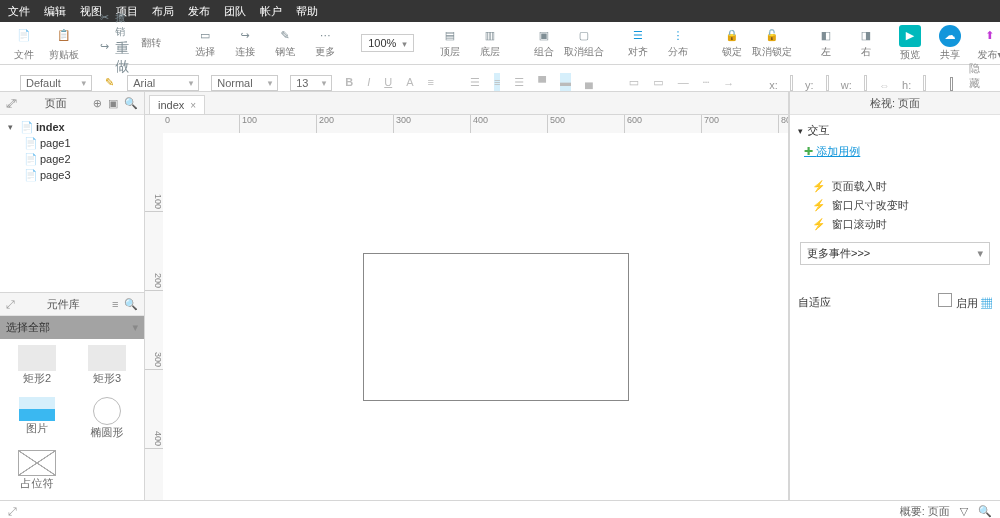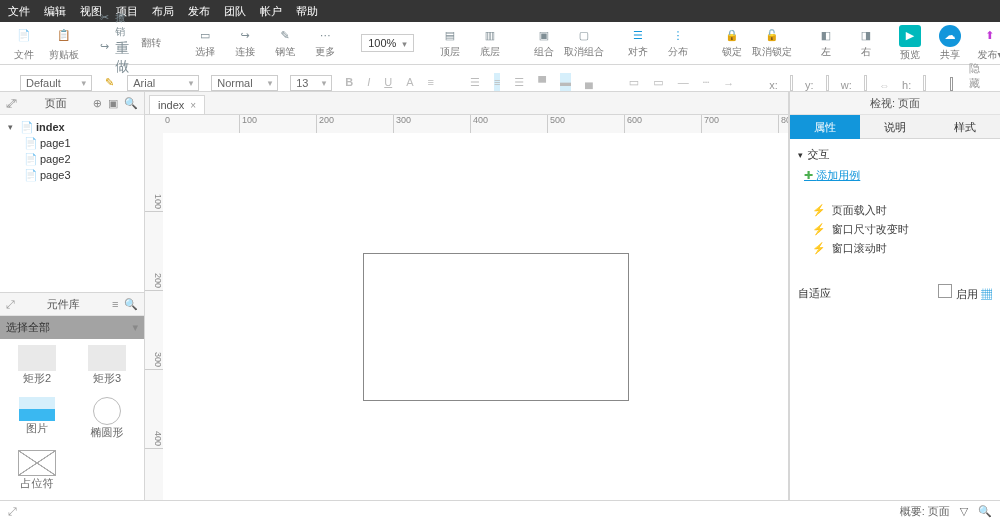--- a/index.html
+++ b/index.html
@@ -344,42 +344,40 @@
         <div class="rect-widget"></div>
       </div>
     </div>
   </div>
 
   <div class="right">
     <div class="panelhdr" style="justify-content:center;">
       <span style="position:absolute;left:8px;color:#999;">⤢</span>
       <span>检视: 页面</span>
     </div>
-    <div class="rtabs">
-      <div class="rtab active">属性</div>
-      <div class="rtab">说明</div>
-      <div class="rtab">样式</div>
-    </div>
     <div class="rbody">
       <div class="sect">
           <span class="ar">▾</span>
           <span>交互</span>
         </div>
       <div class="addcase"><span style="color:#4caf50;">✚ </span><span>添加用例</span></div>
       <div class="evrow">
           <span class="bolt">⚡</span>
           <span>页面载入时</span>
         </div>
       <div class="evrow">
           <span class="bolt">⚡</span>
           <span>窗口尺寸改变时</span>
         </div>
       <div class="evrow">
           <span class="bolt">⚡</span>
           <span>窗口滚动时</span>
+        </div>
+      <div class="moreev">
+          <span>更多事件&gt;&gt;&gt;</span>
         </div>
       <div class="adapt">
         <span>自适应</span>
         <span><span class="chk"></span><span>启用</span> <span style="color:#1296db;">▦</span></span>
       </div>
     </div>
   </div>
 
 </div>
 

